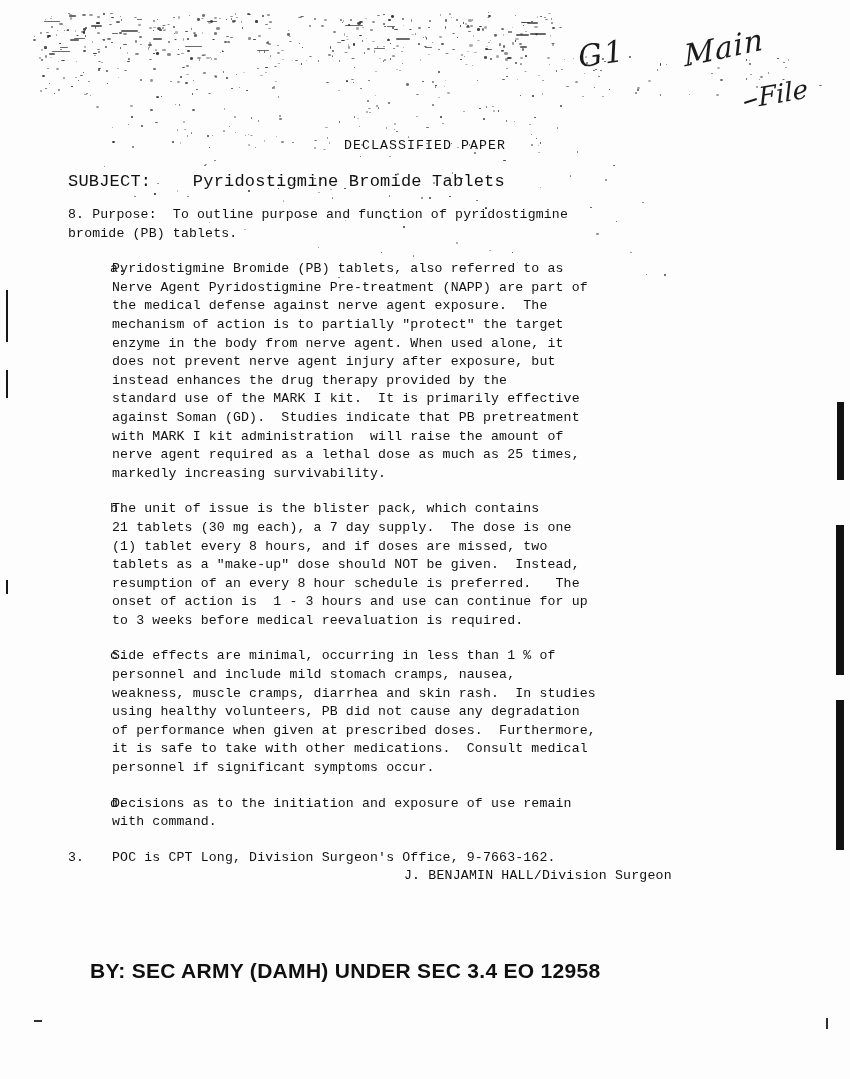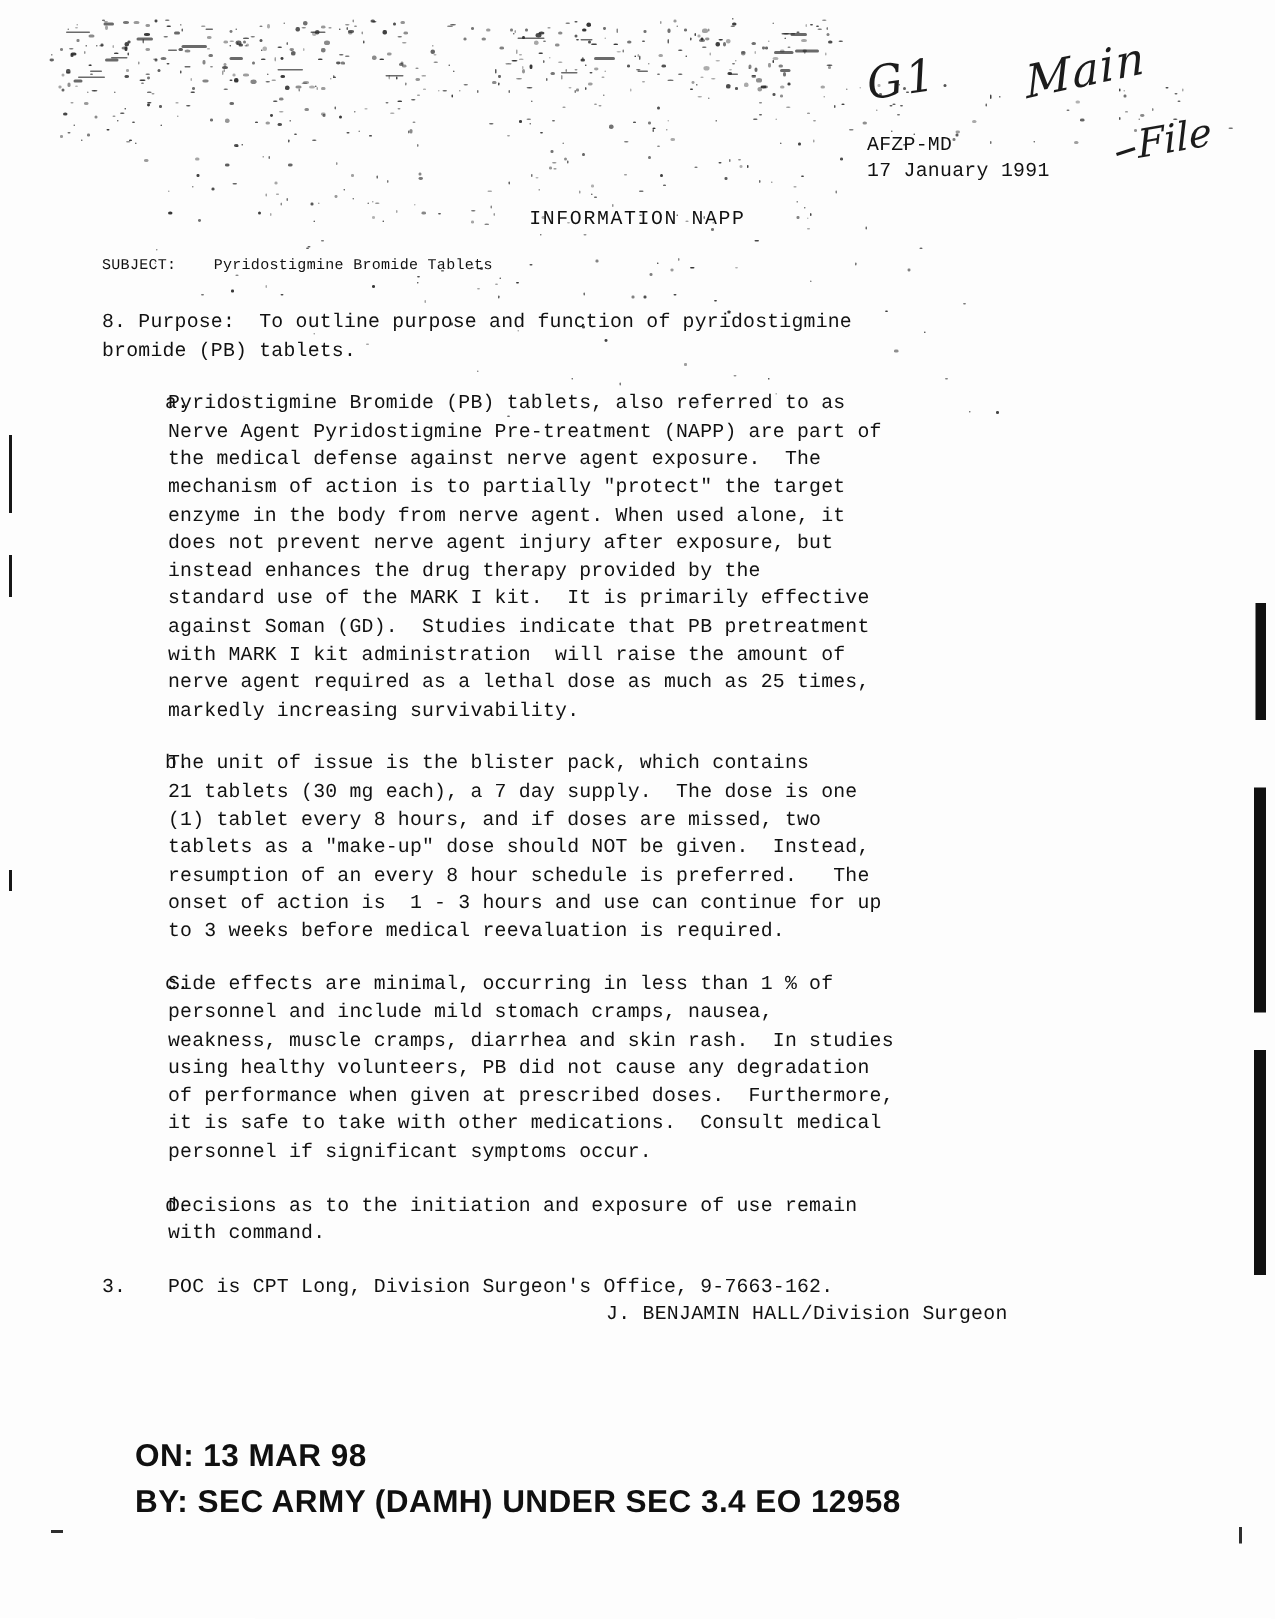--- a/index.html
+++ b/index.html
@@ -80,21 +80,21 @@
     top: 138px;
     text-align: center;
     font-size: 13.2px;
     letter-spacing: 1.1px;
   }
 
   .subject-line {
     position: absolute;
     left: 68px;
     top: 172px;
-    font-size: 10px;
+    font-size: 17px;
     letter-spacing: .2px;
   }
   .subject-label { letter-spacing: .2px; }
 
   .body {
     position: absolute;
     left: 68px;
     top: 206px;
     width: 740px;
     font-size: 13.2px;
@@ -884,26 +884,22 @@
       <div class="speckle" style="border-radius:1px;left:70.0px;top:39.1px;width:8.5px;height:1.6px;opacity:.7"></div>
       <div class="speckle" style="border-radius:1px;left:60.2px;top:46.5px;width:8.0px;height:1.6px;opacity:.7"></div>
       <div class="speckle" style="border-radius:1px;left:44.0px;top:20.6px;width:16.4px;height:1.6px;opacity:.7"></div>
     </div>
 
   <div class="handwriting hw-g1">G1</div>
   <div class="handwriting hw-main">Main</div>
   <div class="hw-dash"></div>
   <div class="handwriting hw-file">File</div>
 
-  <div class="header-block">
-    <div>AFZP-MD</div>
-    <div>17 January 1991</div>
-  </div>
-
-  <div class="doc-title">INFORMATION NAPP</div>
+
+  <div class="doc-title">DECLASSIFIED PAPER</div>
 
   <div class="subject-line">
     <span class="subject-label">SUBJECT:</span>
     <span>&nbsp;&nbsp;</span>
     <span>Pyridostigmine Bromide Tablets</span>
   </div>
 
   <div class="body">
 
     <div class="para">8. Purpose:  To outline purpose and function of pyridostigmine
@@ -957,21 +953,20 @@
     <div class="poc">
       <div class="poc-marker">3.</div>
       <div class="poc-text">POC is CPT Long, Division Surgeon's Office, 9-7663-162.</div>
     </div>
 
   </div>
 
   <div class="signature">J. BENJAMIN HALL/Division Surgeon</div>
 
   <div class="declass">
-    <div>ON: 13 MAR 98</div>
     <div>BY: SEC ARMY (DAMH) UNDER SEC 3.4 EO 12958</div>
   </div>
 
   <div class="edge-mark" style="left:6px; top:290px; width:2px; height:52px;"></div>
   <div class="edge-mark" style="left:6px; top:370px; width:2px; height:28px;"></div>
   <div class="edge-mark" style="left:6px; top:580px; width:2px; height:14px;"></div>
 
   <div class="right-bar" style="top:402px; width:7px; height:78px;"></div>
   <div class="right-bar" style="top:525px; width:8px; height:150px;"></div>
   <div class="right-bar" style="top:700px; width:8px; height:150px;"></div>

